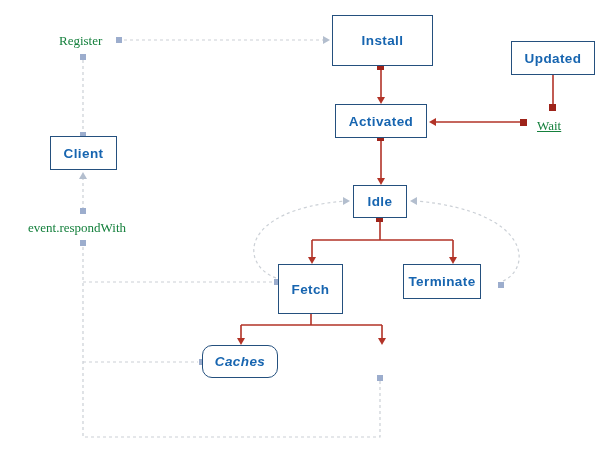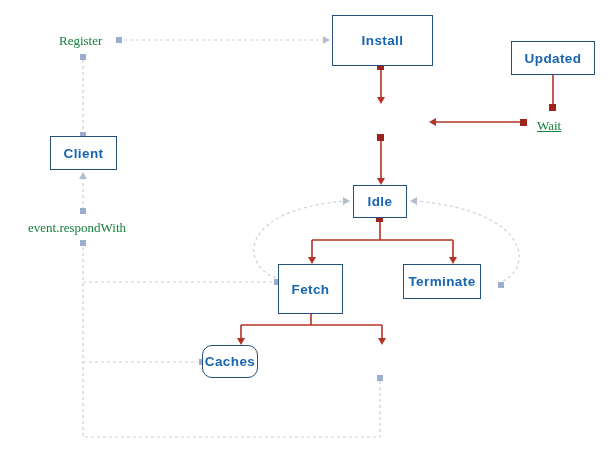--- a/index.html
+++ b/index.html
@@ -88,34 +88,37 @@
   </svg>
 
   <div class="node" style="left:332px;top:15px;width:101px;height:51px;">
     <span>Install</span>
   </div>
 
   <div class="node" style="left:511px;top:35px;width:84px;height:34px;margin-top:6px;">
     <span>Updated</span>
   </div>
 
+  <div class="node" style="left:335px;top:104px;width:92px;height:34px;">
+    <span>Activated</span>
+  </div>
 
   <div class="node" style="left:353px;top:185px;width:54px;height:33px;">
     <span>Idle</span>
   </div>
 
   <div class="node" style="left:278px;top:264px;width:65px;height:50px;">
     <span>Fetch</span>
   </div>
 
   <div class="node" style="left:403px;top:264px;width:78px;height:35px;">
     <span>Terminate</span>
   </div>
 
-  <div class="node rounded" style="left:202px;top:345px;width:56px;height:33px;">
+  <div class="node rounded" style="left:202px;top:345px;width:76px;height:33px;font-style:italic;">
     <span>Caches</span>
   </div>
 
 
   <div class="node" style="left:50px;top:136px;width:67px;height:34px;">
     <span>Client</span>
   </div>
 
   <span class="edge-label" style="left:59px;top:33px;">Register</span>
 

